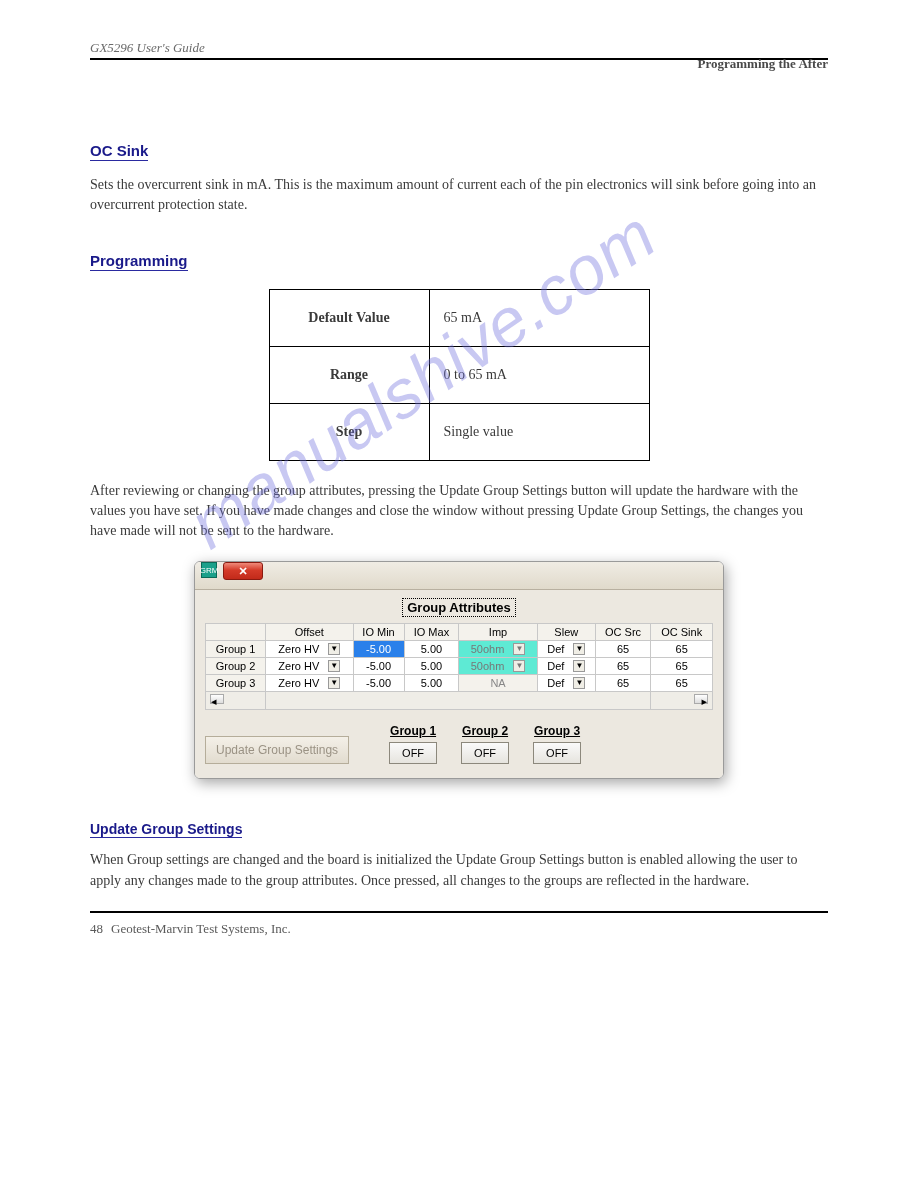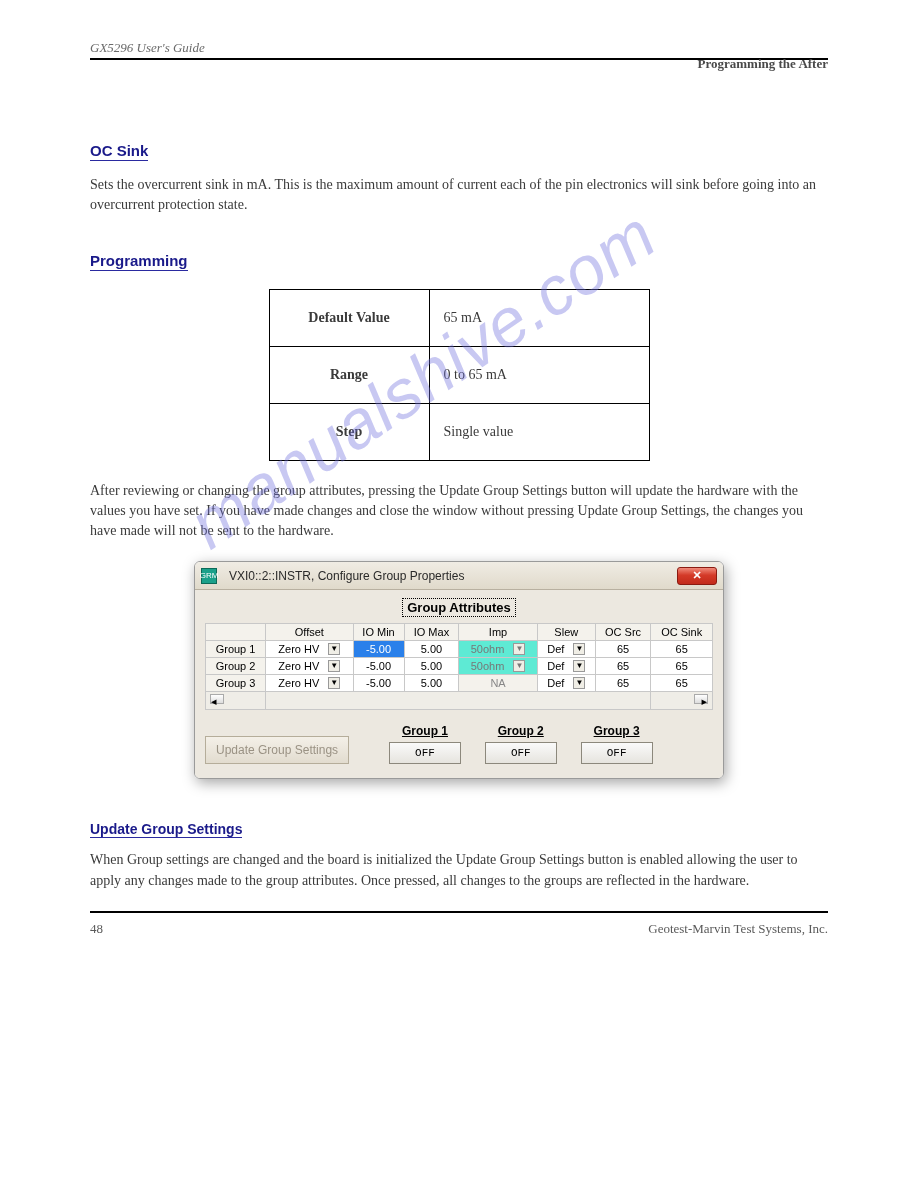--- a/index.html
+++ b/index.html
@@ -73,23 +73,22 @@
     width: 530px;
     box-shadow: 2px 4px 14px rgba(0,0,0,0.35);
     border-radius: 6px;
     overflow: hidden;
     border: 1px solid #9a9a9a;
   }
   .titlebar {
     background: linear-gradient(to bottom, #f0ece4, #e0dacb);
     height: 28px;
     display: flex;
-    align-items: center;
     padding: 0 6px;
-    gap: 12px;
+    gap: 6px;
     border-bottom: 1px solid #b8b0a0;
   }
   .titlebar .app-icon {
     width: 16px; height: 16px;
     background: #1aa08a;
     border: 1px solid #0c6a58;
     font-size: 8px; color: #fff;
     display: flex; align-items: center; justify-content: center;
   }
   .titlebar .title-text {
@@ -169,36 +168,35 @@
   }
   .group-toggles {
     display: flex; gap: 24px;
   }
   .gt { text-align: center; }
   .gt-label { font-weight: bold; font-size: 12px; text-decoration: underline; margin-bottom: 4px; }
   .off-btn {
     background: linear-gradient(#fafafa,#e6e4de);
     border: 1px solid #8c887c;
     font-size: 11px;
-    padding: 4px 25px;
-    font-family: Liberation Mono, monospace;
+    padding: 4px 12px;
   }
 
   .subhead {
     font-family: Arial, sans-serif;
     font-size: 14px;
     font-weight: bold;
     color: #1a1a8a;
     border-bottom: 1px solid #2a2aa0;
     display: inline-block;
     margin: 22px 0 6px 0;
   }
   .footer {
     display: flex;
-    justify-content: space-between;
+    justify-content: flex-start;
     font-family: "Times New Roman", serif;
     font-size: 13px;
     color: #5a5a5a;
     gap: 8px;
   }
 
   
   .watermark {
     position: absolute;
     top: 340px;
@@ -242,21 +240,20 @@
     </tr>
   </tbody>
     </table>
 
   <p class="body-text">After reviewing or changing the group attributes, pressing the Update Group Settings button will update the hardware with the values you have set. If you have made changes and close the window without pressing Update Group Settings, the changes you have made will not be sent to the hardware.</p>
 
   
   <div class="dialog-wrap">
     <div class="titlebar">
       <div class="app-icon">GRM</div>
-      <div class="title-text">VXI0::2::INSTR, Configure Group Properties</div>
       <div class="close-btn">✕</div>
     </div>
     <div class="dialog-body">
       <div class="center"><span class="group-title">Group Attributes</span></div>
 
       <table class="grid">
         <tbody>
             <tr>
           <th></th>
           <th>Offset</th>

